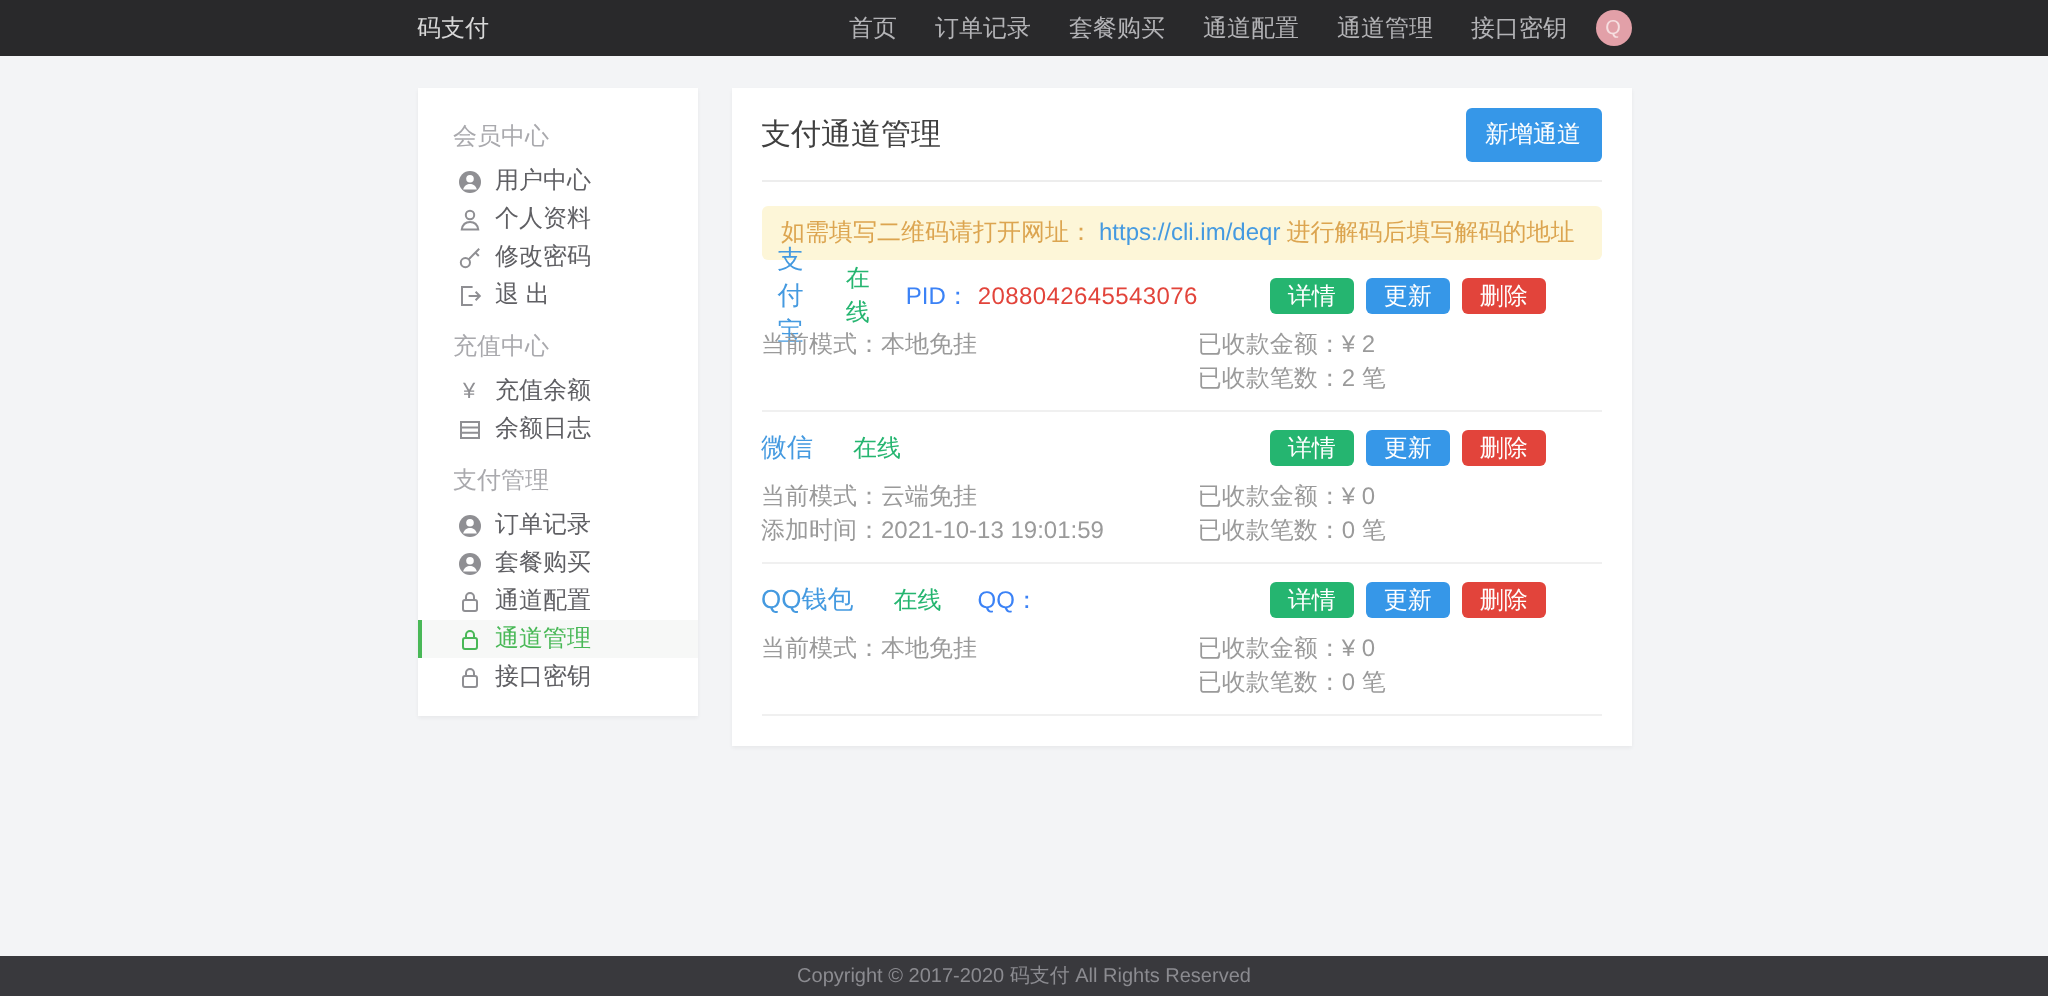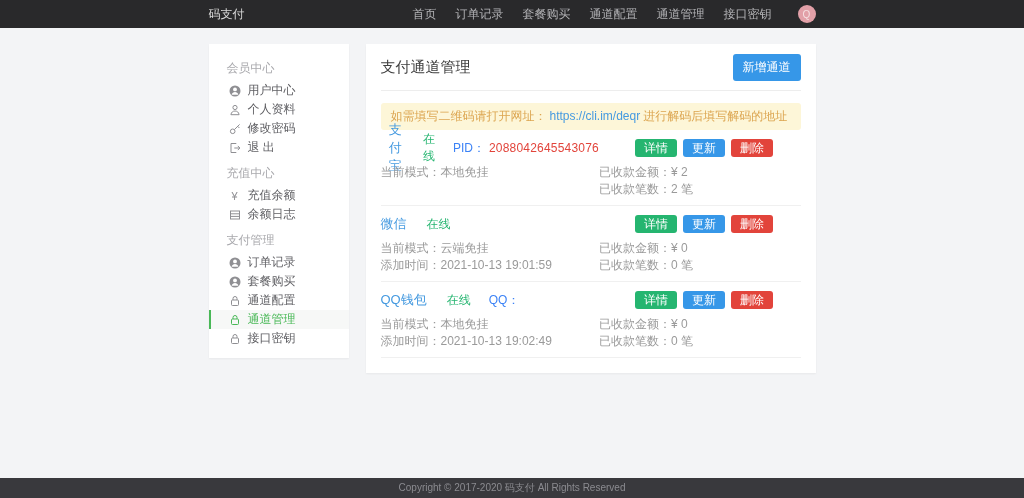--- a/index.html
+++ b/index.html
@@ -2,21 +2,21 @@
 <html><head>
 <meta charset="utf-8">
 <style>
   * { box-sizing: border-box; margin: 0; padding: 0; }
   html, body { width: 1024px; }
   body { font-family: "Liberation Sans", "DejaVu Sans", sans-serif; }
   .page { width: 1024px; height: 498px; display: flex; flex-direction: column; background: #f3f4f6; overflow: hidden; }
 
   
   .navbar { height: 28px; background: #29292b; flex-shrink: 0; }
-  .nav-inner { width: 607px; margin: 0 auto; height: 100%; display: flex; align-items: center; gap: 12px; }
+  .nav-inner { width: 607px; margin: 0 auto; height: 100%; display: flex; align-items: center; }
   .brand { color: #d8d8d8; font-size: 12px; cursor: pointer; }
   .nav-links { margin-left: auto; display: flex; gap: 19px; align-items: center; }
   .nav-links a { color: #b3b3b6; font-size: 12px; text-decoration: none; cursor: pointer; white-space: nowrap; }
   .avatar { width: 18px; height: 18px; border-radius: 50%; background: #e2a0a8; color: #f6dfe1;
             font-size: 10px; display: flex; align-items: center; justify-content: center;
             margin-left: 14px; cursor: pointer; flex-shrink: 0; }
 
   
   .content { width: 607px; margin: 0 auto; display: flex; gap: 17px; padding-top: 16px; flex: 1; align-items: flex-start; }
 
@@ -246,21 +246,20 @@
 
       <div class="channel-row">
         <div class="row-left">
           <div class="line1">
             <a class="ch-name">QQ钱包</a>
             <span class="ch-status">在线</span>
             <span class="ch-idlabel">QQ：</span>
             <span class="ch-idvalue"></span>
           </div>
           <div class="kv"><span>当前模式：</span><span>本地免挂</span></div>
-          <div class="kv"><span>添加时间：</span><span>2021-10-13 19:02:49</span></div>
         </div>
         <div class="row-right">
           <div class="btns">
             <button class="btn green">详情</button>
             <button class="btn blue">更新</button>
             <button class="btn red">删除</button>
           </div>
           <div class="kv"><span>已收款金额：</span><span>¥ 0</span></div>
           <div class="kv"><span>已收款笔数：</span><span>0 笔</span></div>
         </div>

